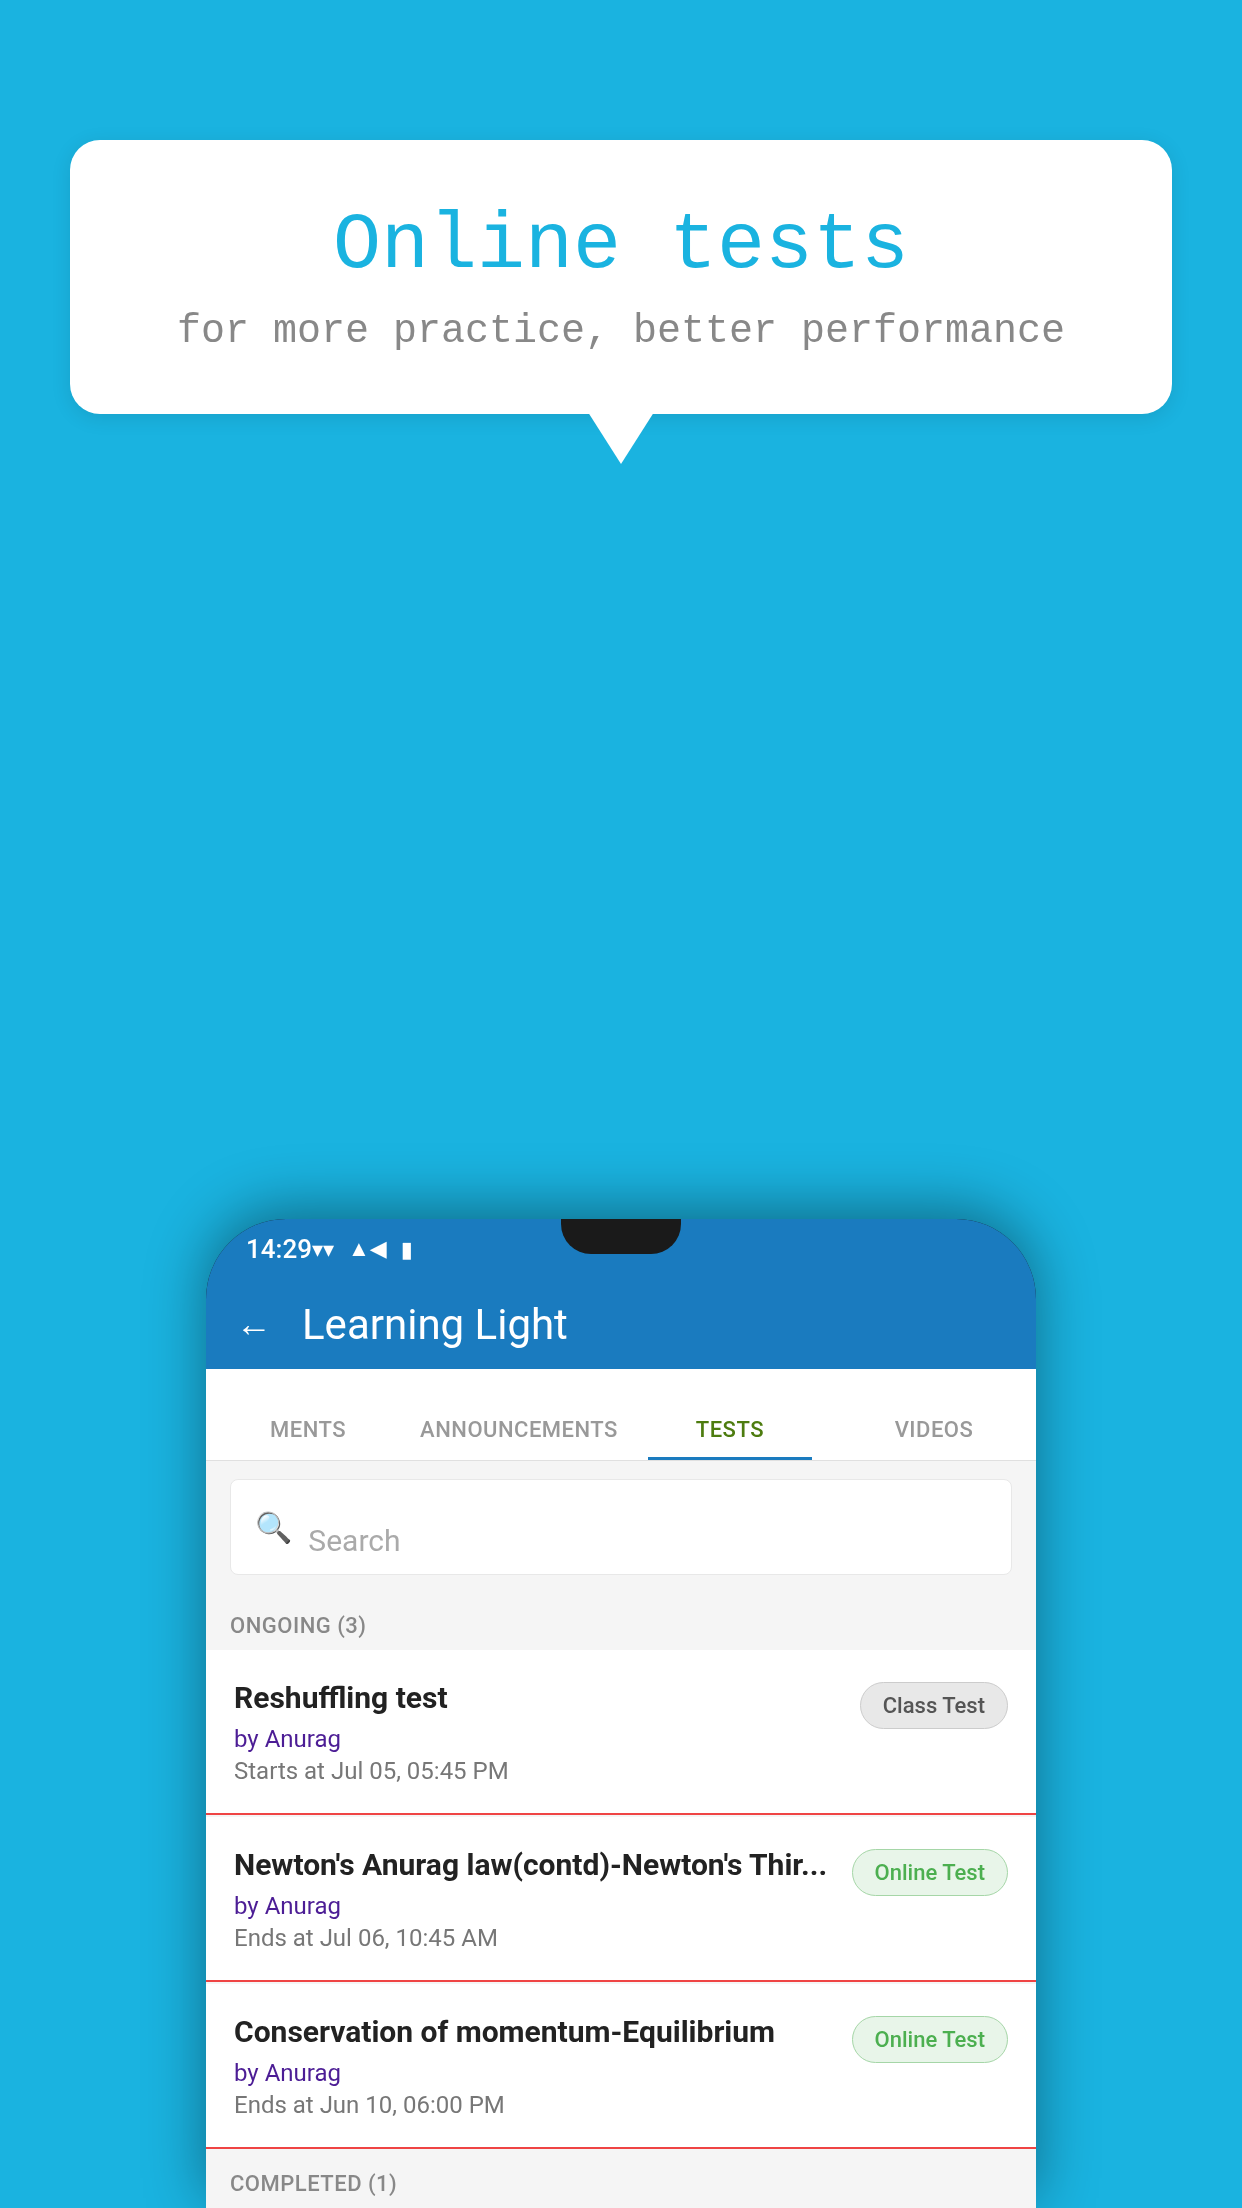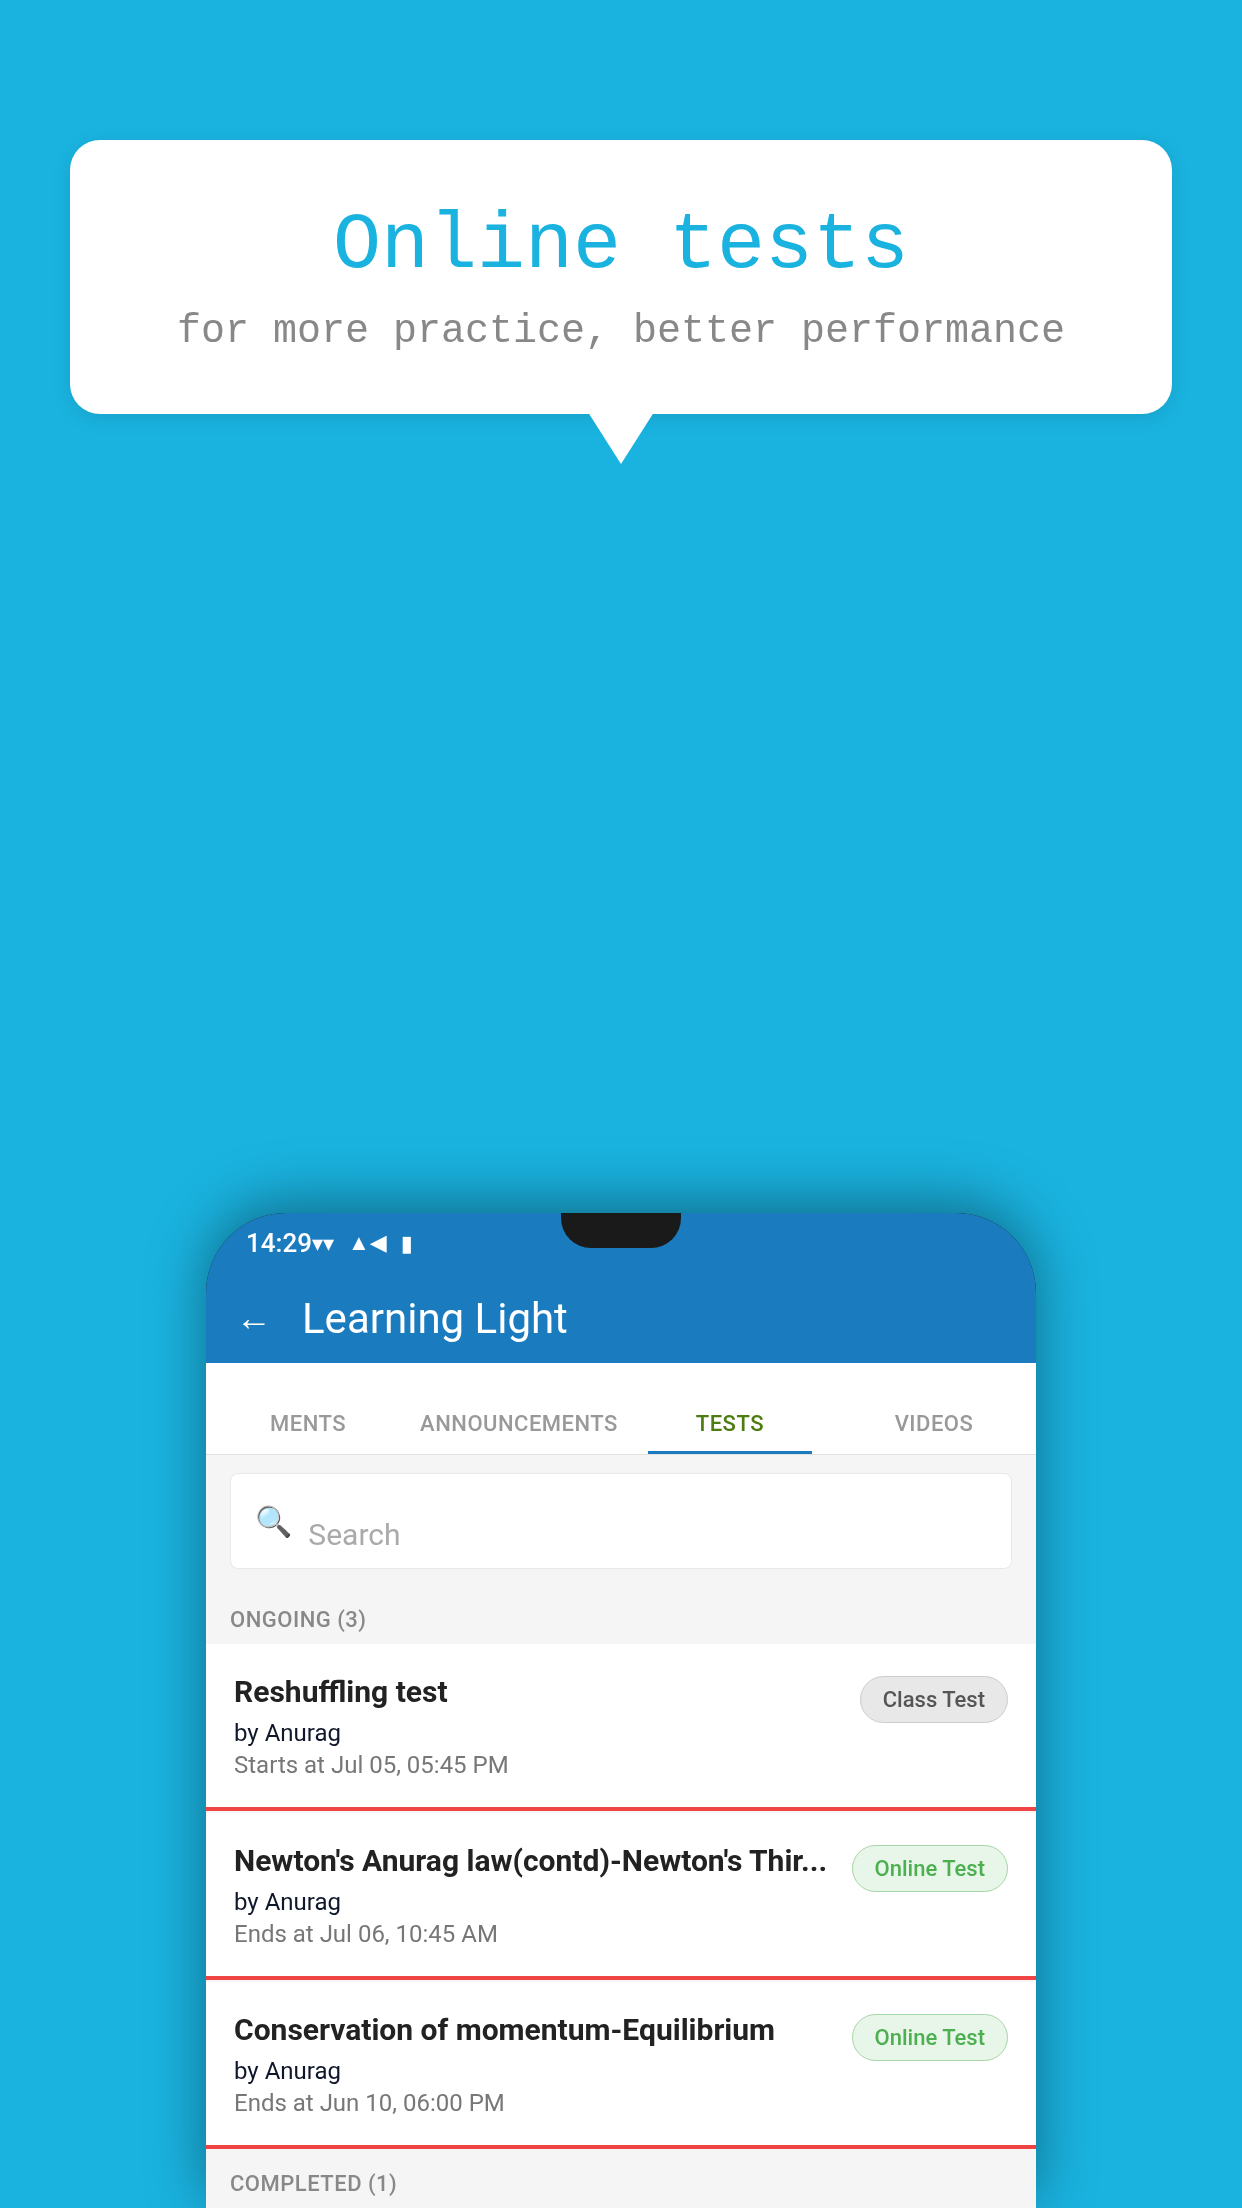--- a/index.html
+++ b/index.html
@@ -220,39 +220,39 @@
 
     
     .test-item {
       background: white;
       margin: 0 0 2px 0;
       padding: 28px 28px 28px 28px;
       display: flex;
       flex-direction: row;
       align-items: flex-start;
       justify-content: space-between;
-      border-bottom: 4px solid #ef4444;
+      border-bottom: 2px solid #ef4444;
     }
 
     .test-item-info {
       flex: 1;
       padding-right: 20px;
     }
 
     .test-name {
       font-size: 30px;
       font-weight: 700;
       color: #222;
       margin-bottom: 8px;
       line-height: 1.3;
     }
 
     .test-author {
       font-size: 24px;
-      color: #0f172a;
+      color: #4c1d95;
       margin-bottom: 4px;
     }
 
     .test-date {
       font-size: 24px;
       color: #777;
     }
 
     .test-badge {
       border-radius: 30px;

